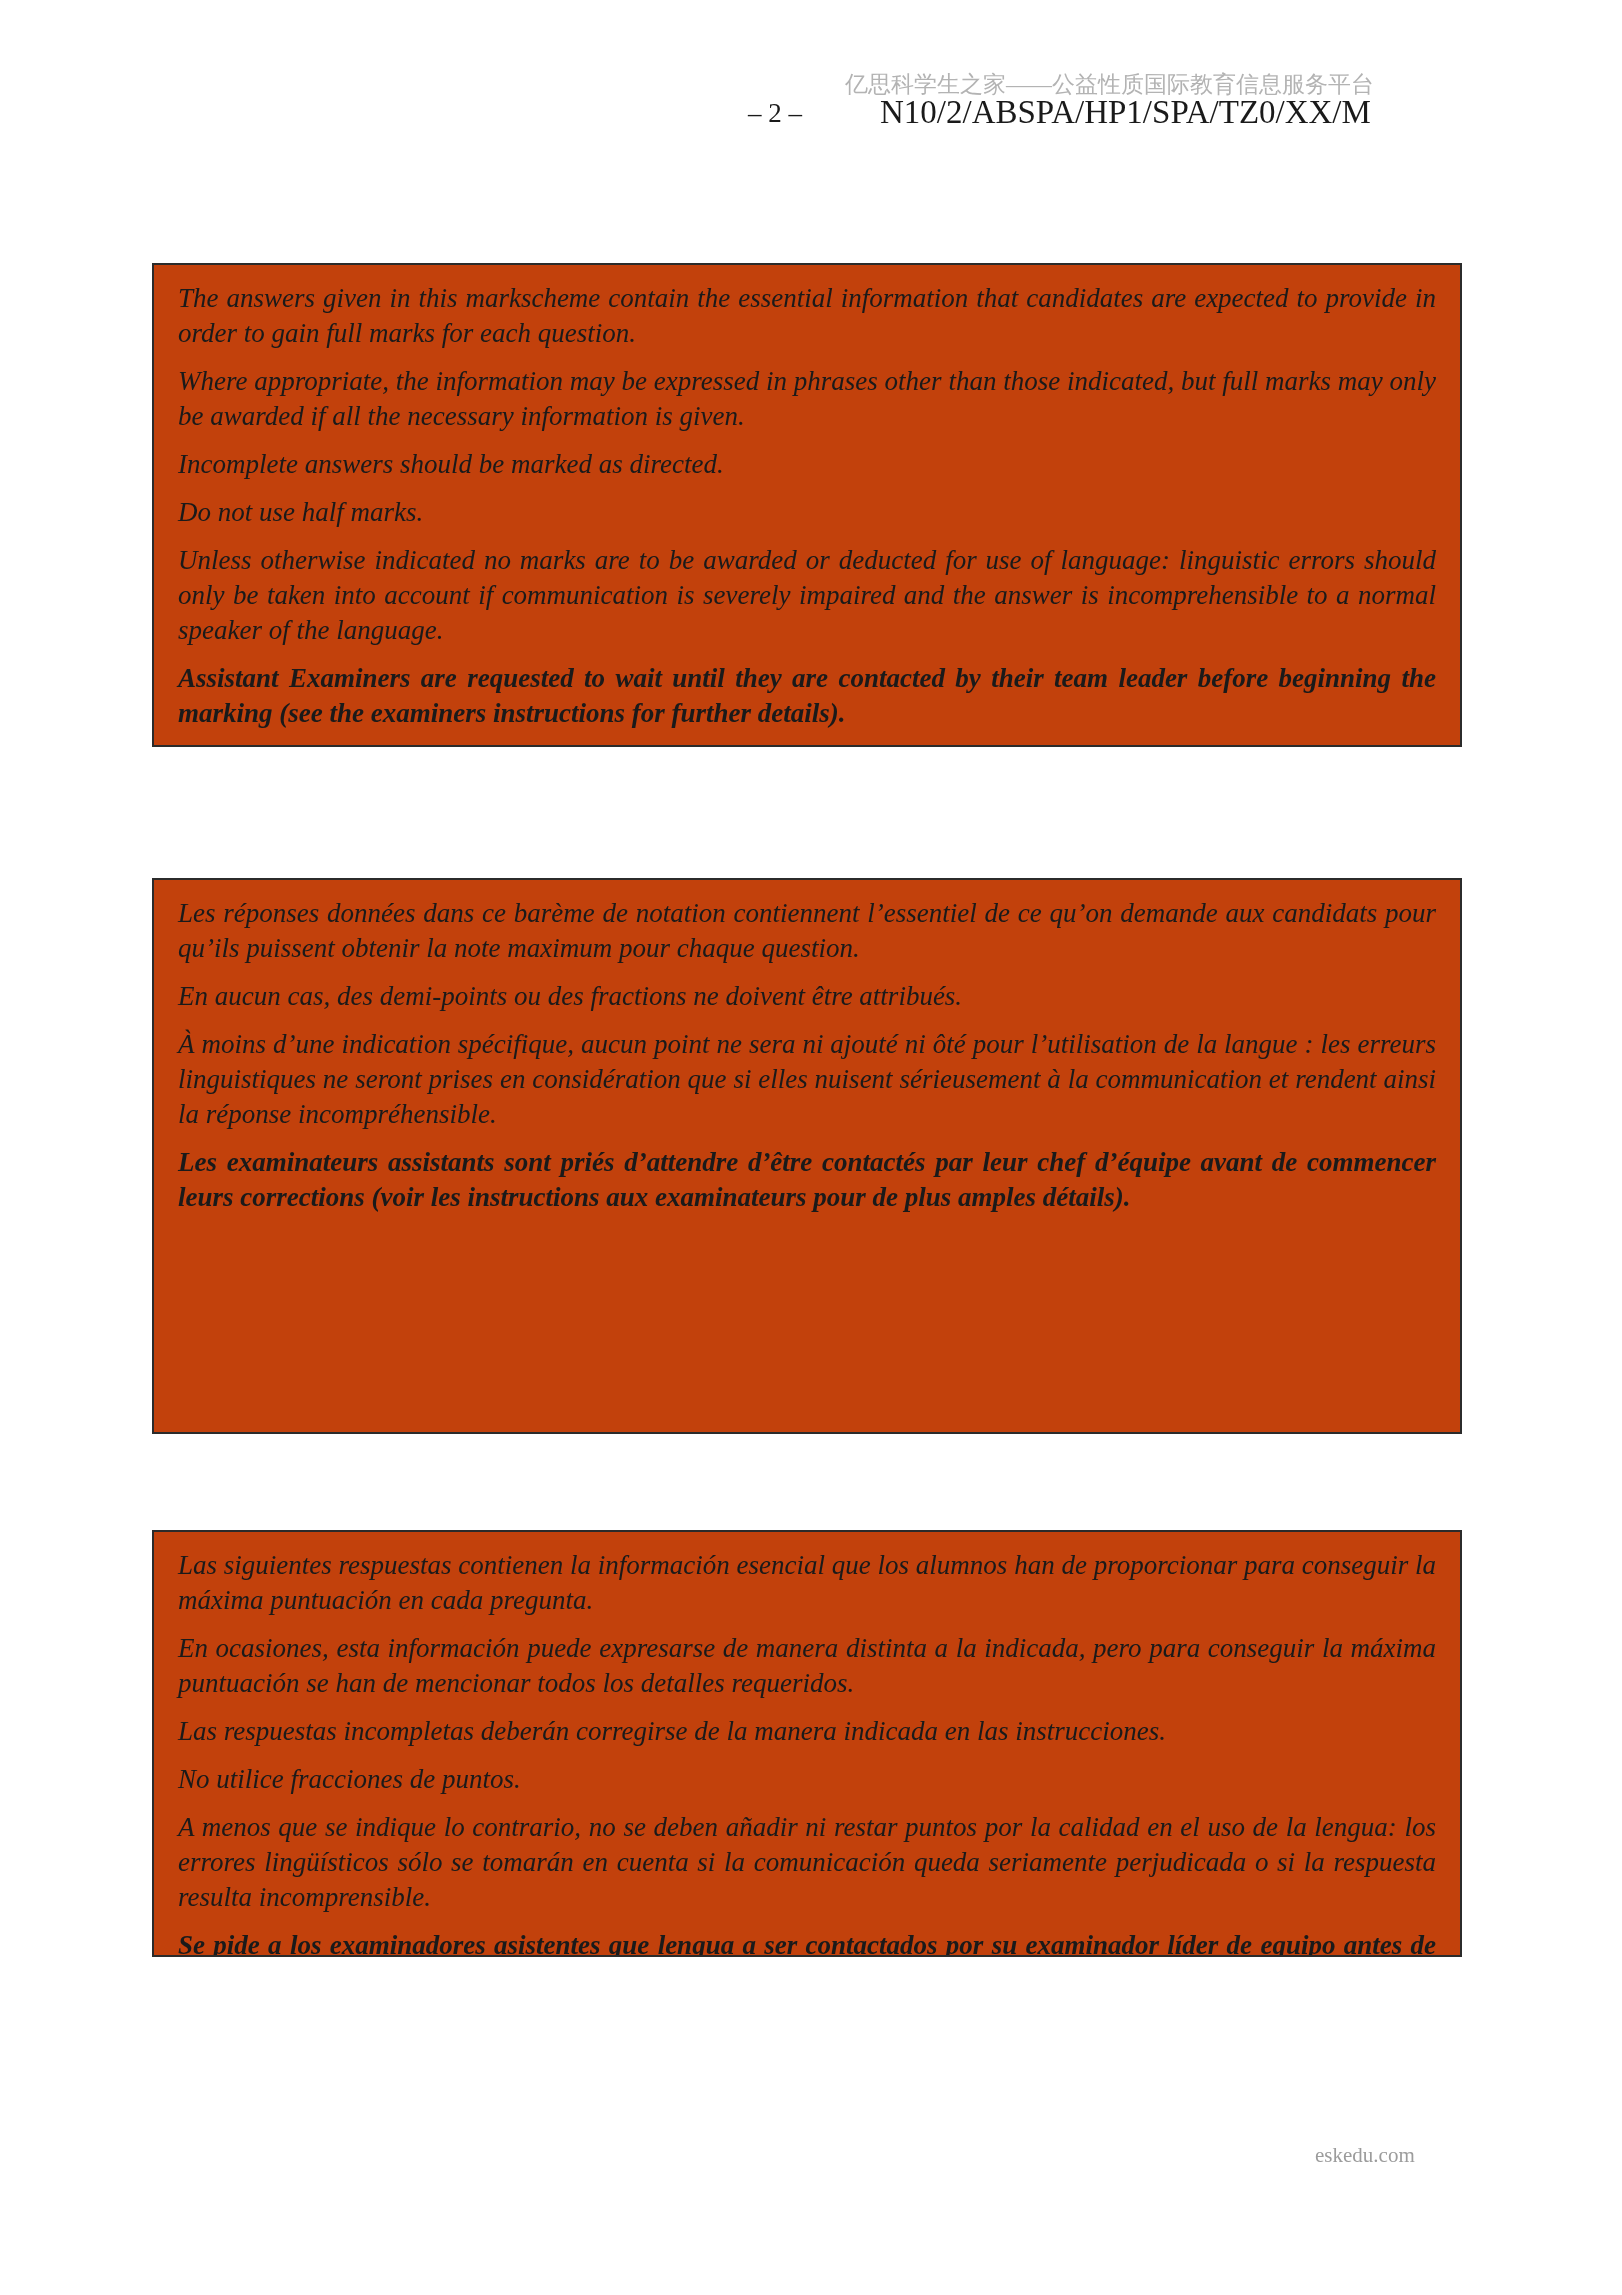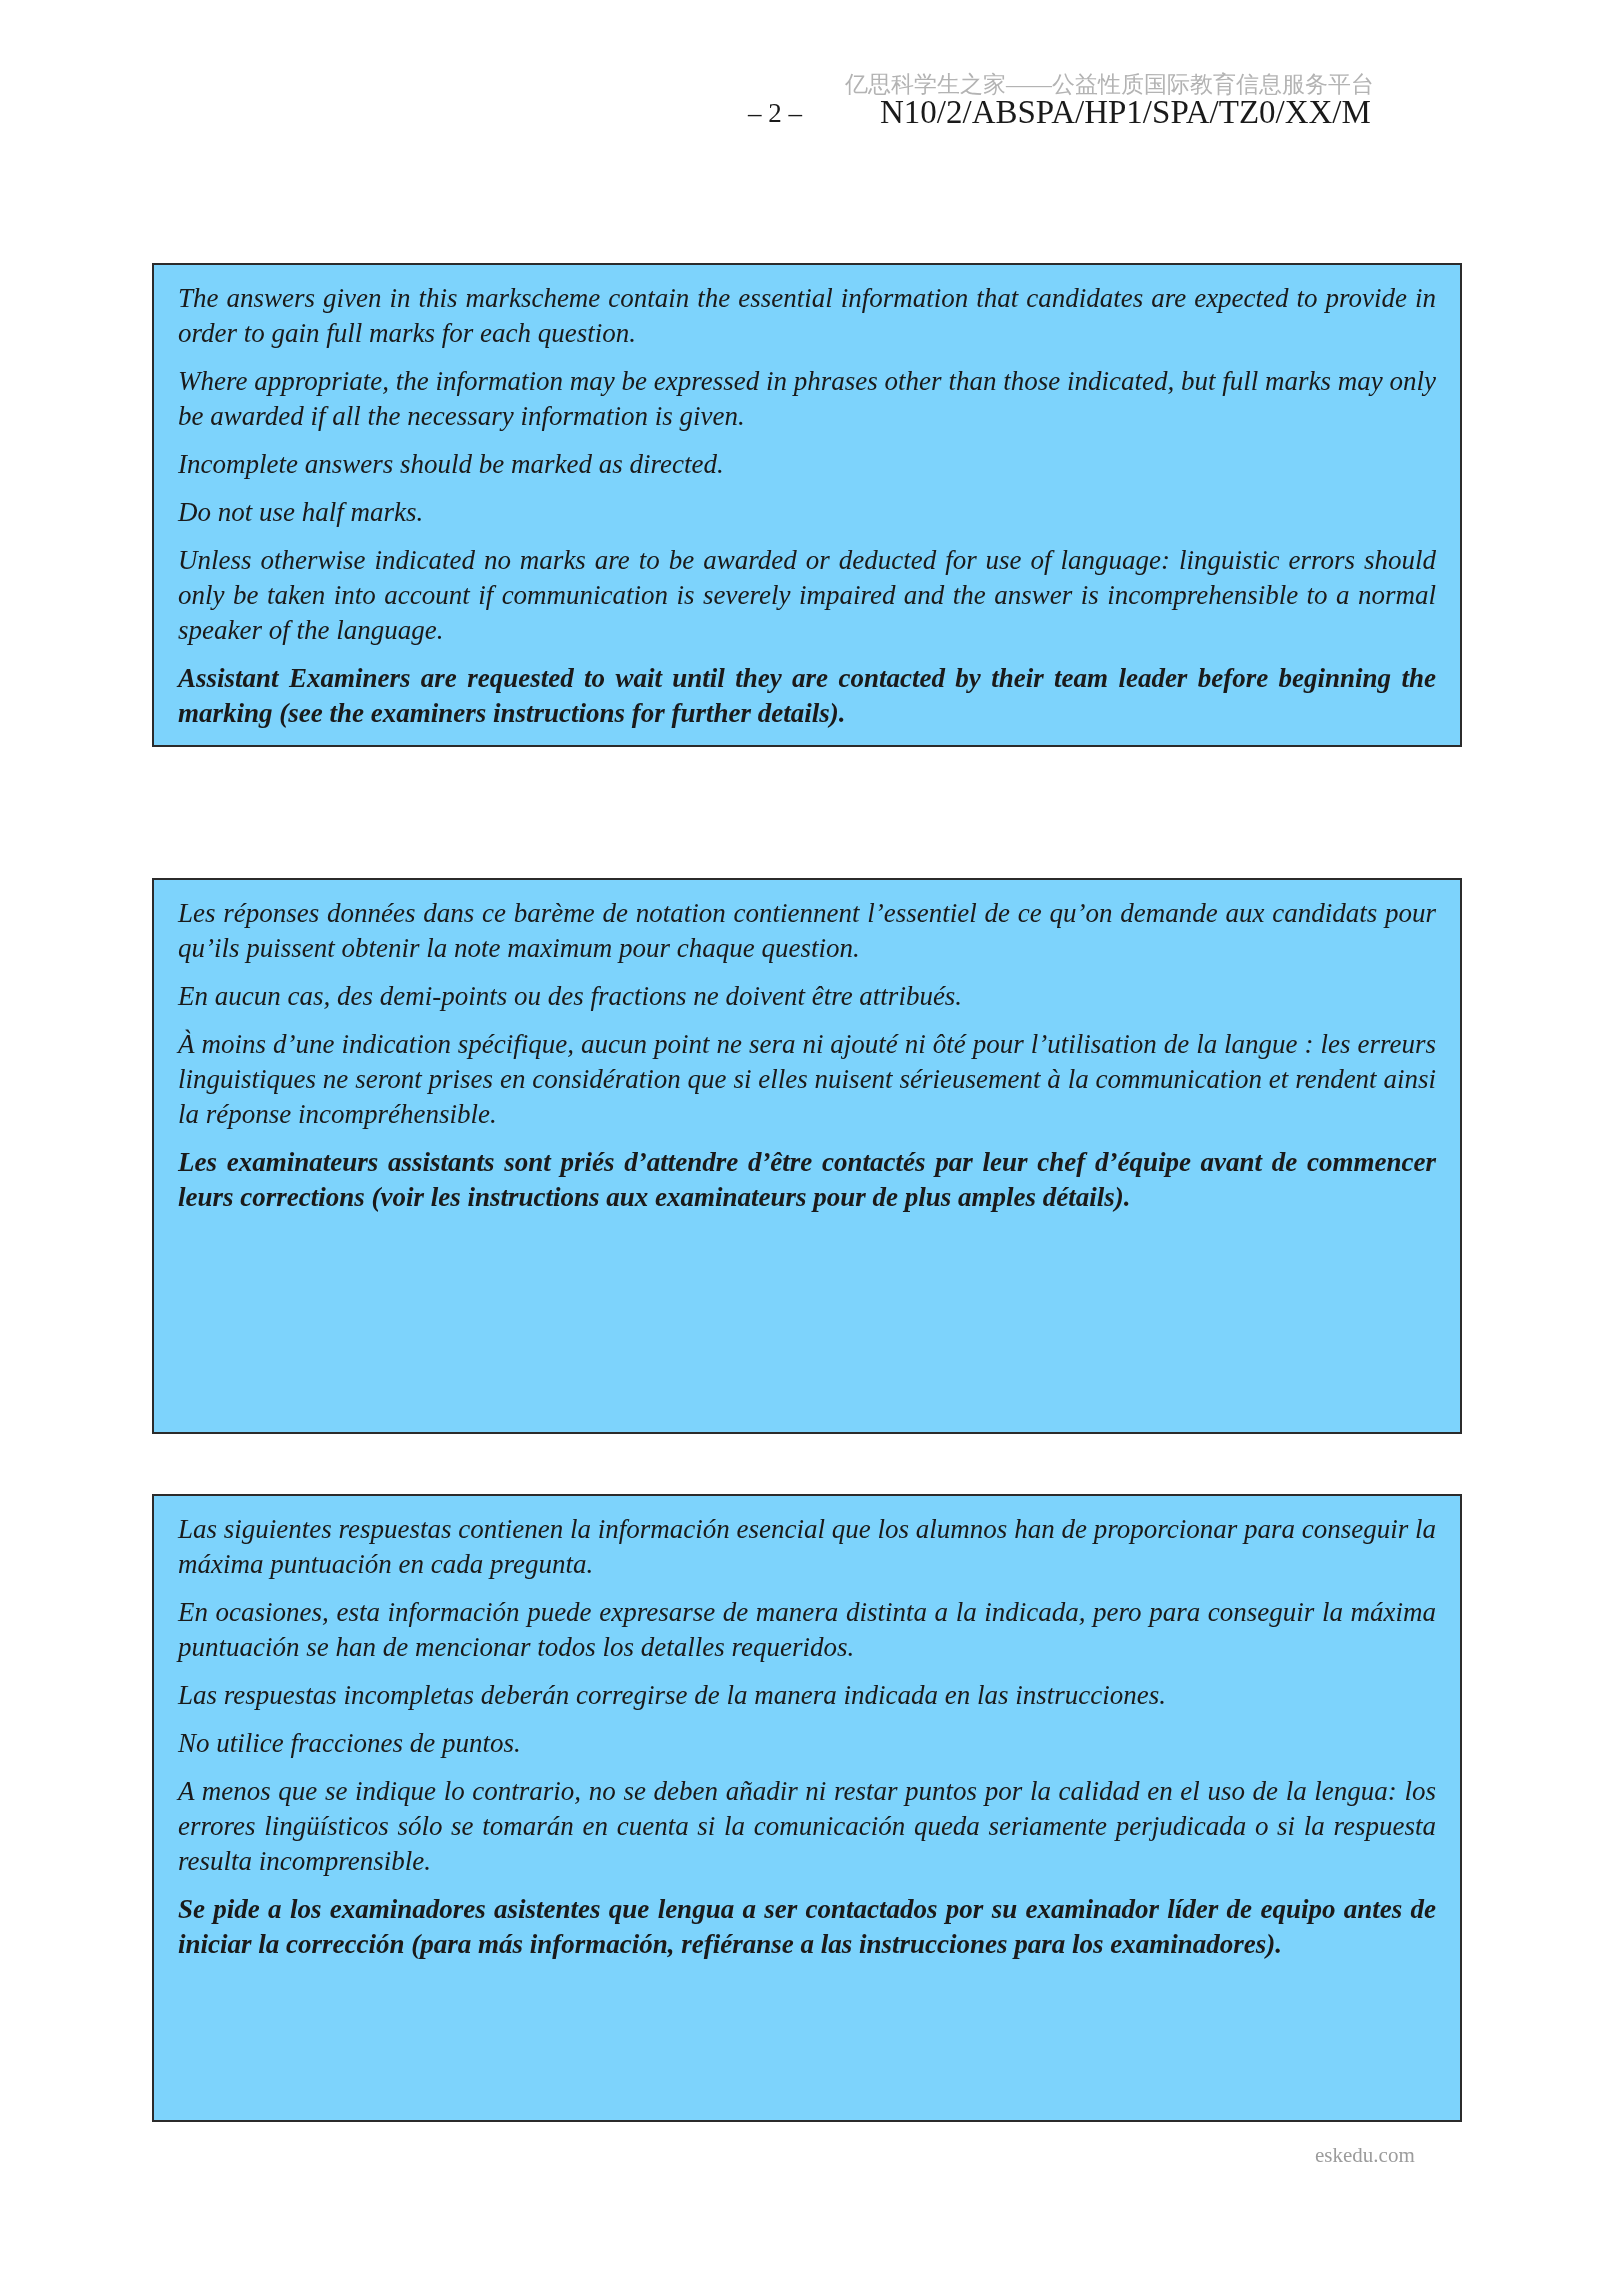--- a/index.html
+++ b/index.html
@@ -46,32 +46,32 @@
     left: 152px;
     width: 1310px;
     box-sizing: border-box;
     border: 2px solid #2b2b2b;
     padding: 16px 24px 10px 24px;
     font-style: italic;
     font-size: 27px;
     line-height: 35px;
     text-align: justify;
     overflow: hidden;
-    background: #7dd3fc;
+    background: #c2410c;
   }
   .note-box p {
     margin: 0 0 13px 0;
   }
   .note-box p.bold {
     font-weight: bold;
     margin-bottom: 0;
   }
   #box-english { top: 263px; height: 484px; }
   #box-french  { top: 878px; height: 556px; }
-  #box-spanish { top: 1494px; height: 628px; }
+  #box-spanish { top: 1530px; height: 427px; }
   .footer-watermark {
     position: absolute;
     left: 1315px;
     top: 2141px;
     font-size: 21px;
     line-height: 28px;
     color: #9c9c9c;
     white-space: nowrap;
   }
 </style>

